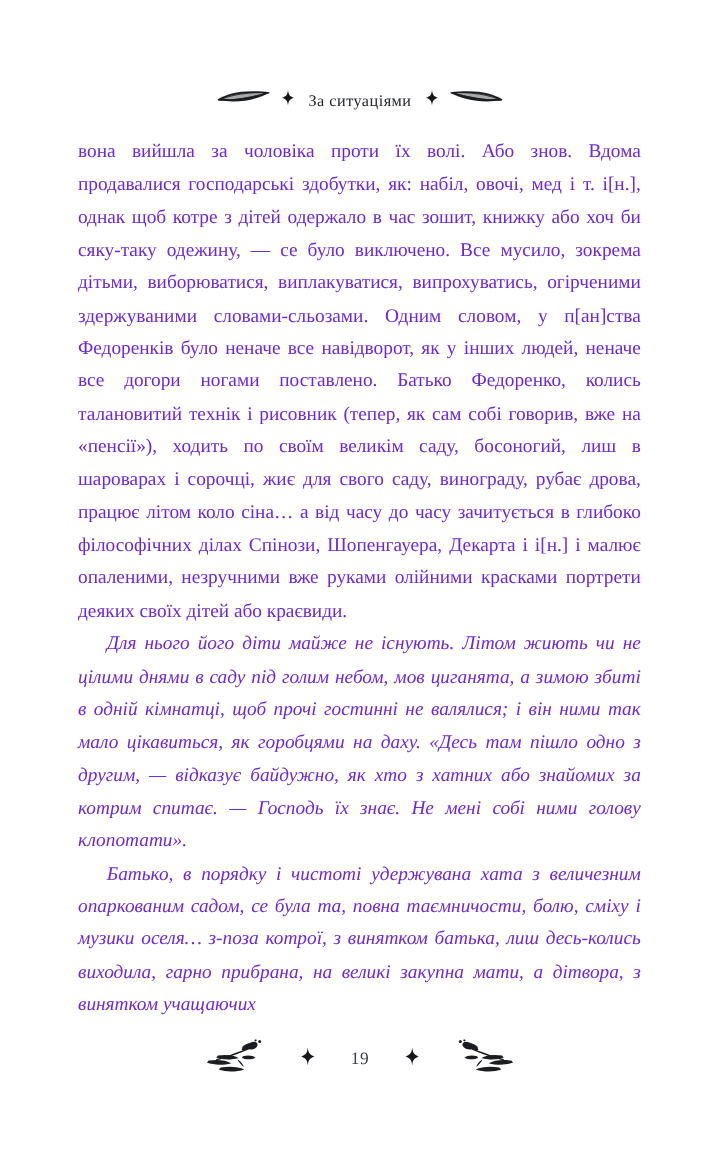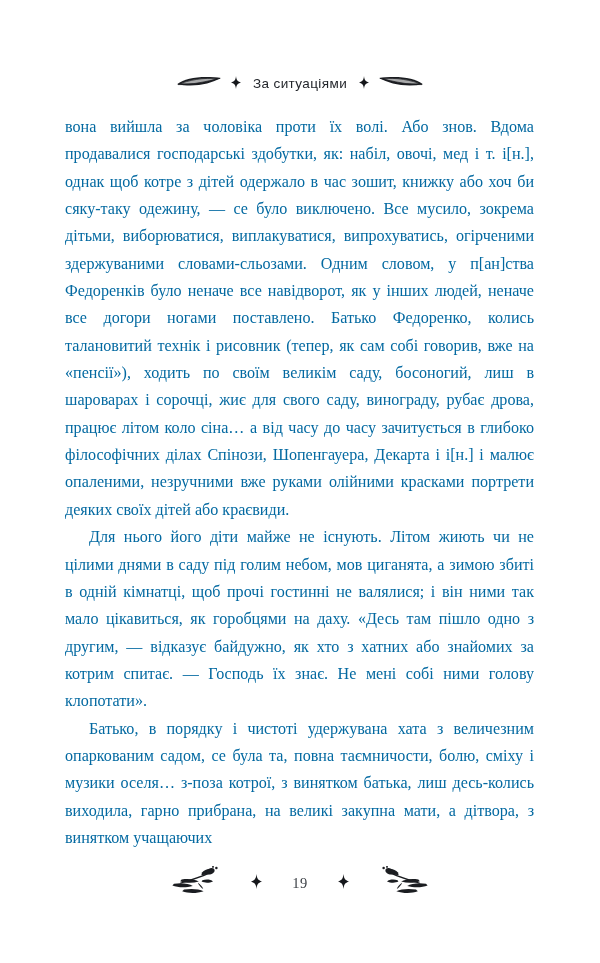--- a/index.html
+++ b/index.html
@@ -27,21 +27,21 @@
     left: 0;
     width: 600px;
     height: 28px;
     display: flex;
     align-items: center;
     justify-content: center;
     gap: 9px;
   }
 
   .rh-title {
-    font-family: Liberation Sans, sans-serif;
+    font-family: Liberation Serif, serif;
     font-size: 13.5px;
     letter-spacing: 0.4px;
     color: #23262b;
     white-space: nowrap;
     line-height: 1;
     padding: 0 3px;
   }
 
   .orn-lens {
     display: block;
@@ -54,32 +54,33 @@
   
   .textblock {
     position: absolute;
     top: 113px;
     left: 65px;
     width: 469px;
     font-size: 16.1px;
     line-height: 27.35px;
     text-align: justify;
     text-justify: inter-word;
-    color: #0369a1;
+    color: #6d28d9;
     -webkit-font-smoothing: antialiased;
   }
 
   .textblock p {
     margin: 0;
     text-indent: 0;
     hyphens: manual;
   }
 
   .textblock p.indent {
     text-indent: 24px;
+    font-style: italic;
   }
 
   
   .folio {
     position: absolute;
     top: 862px;
     left: 0;
     width: 600px;
     height: 42px;
     display: flex;

